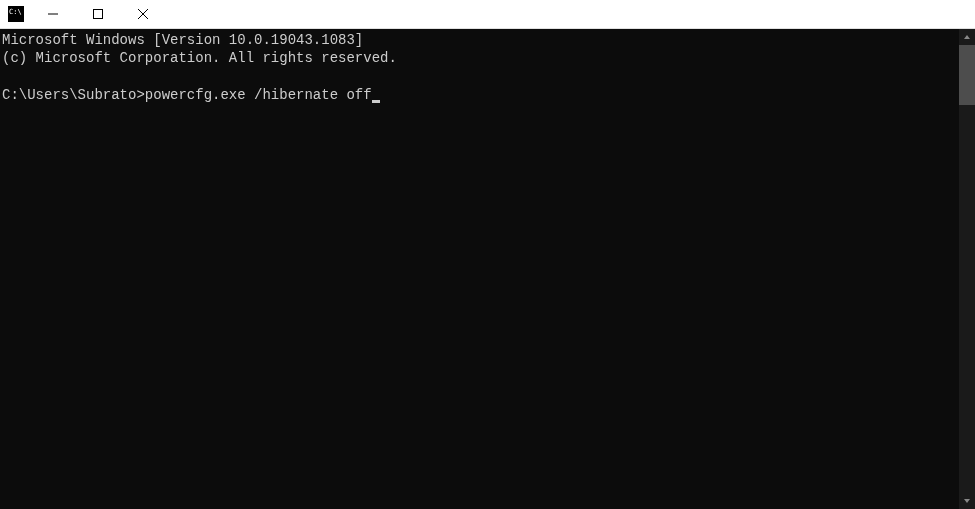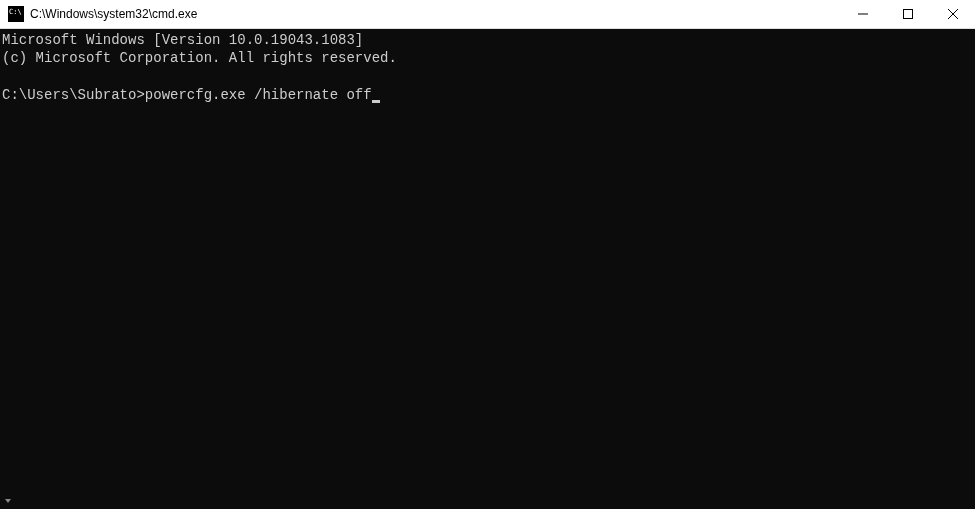--- a/index.html
+++ b/index.html
@@ -58,21 +58,20 @@
       justify-content: center;
       cursor: pointer;
     }
     .titlebar-btn svg {
       width: 10px;
       height: 10px;
     }
     .terminal-area {
       display: flex;
       height: calc(100% - 29px);
-      flex-direction: column;
     }
     .terminal {
       flex: 1;
       background: #0c0c0c;
       color: #cccccc;
       font-family: Consolas, 'Courier New', monospace;
       font-size: 14px;
       line-height: 1.3;
       padding: 2px 0 0 2px;
       white-space: pre;
@@ -112,21 +111,20 @@
       background: #cccccc;
       vertical-align: bottom;
       margin-bottom: 1px;
     }
   </style>
 </head>
 <body>
 
 <div class="titlebar">
   <div class="titlebar-icon"></div>
-  <div class="titlebar-title">C:\Windows\system32\cmd.exe</div>
   <div class="titlebar-controls">
     <div class="titlebar-btn">
       <svg viewBox="0 0 10 10">
         <line x1="0" y1="5" x2="10" y2="5" stroke="#000" stroke-width="1"></line>
       </svg>
     </div>
     <div class="titlebar-btn">
       <svg viewBox="0 0 10 10">
         <rect x="0.5" y="0.5" width="9" height="9" fill="none" stroke="#000" stroke-width="1"></rect>
       </svg>

